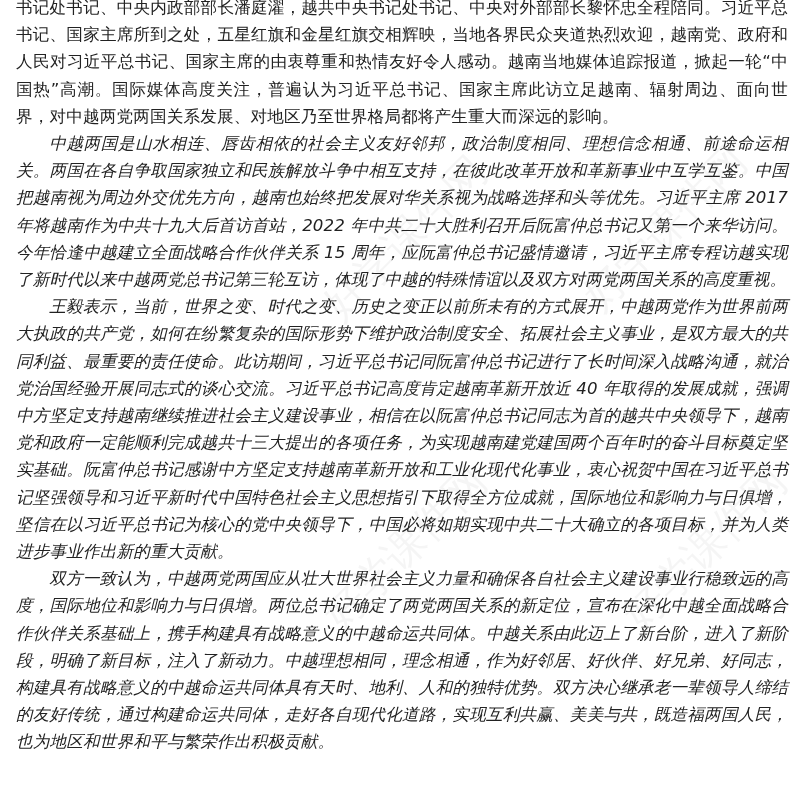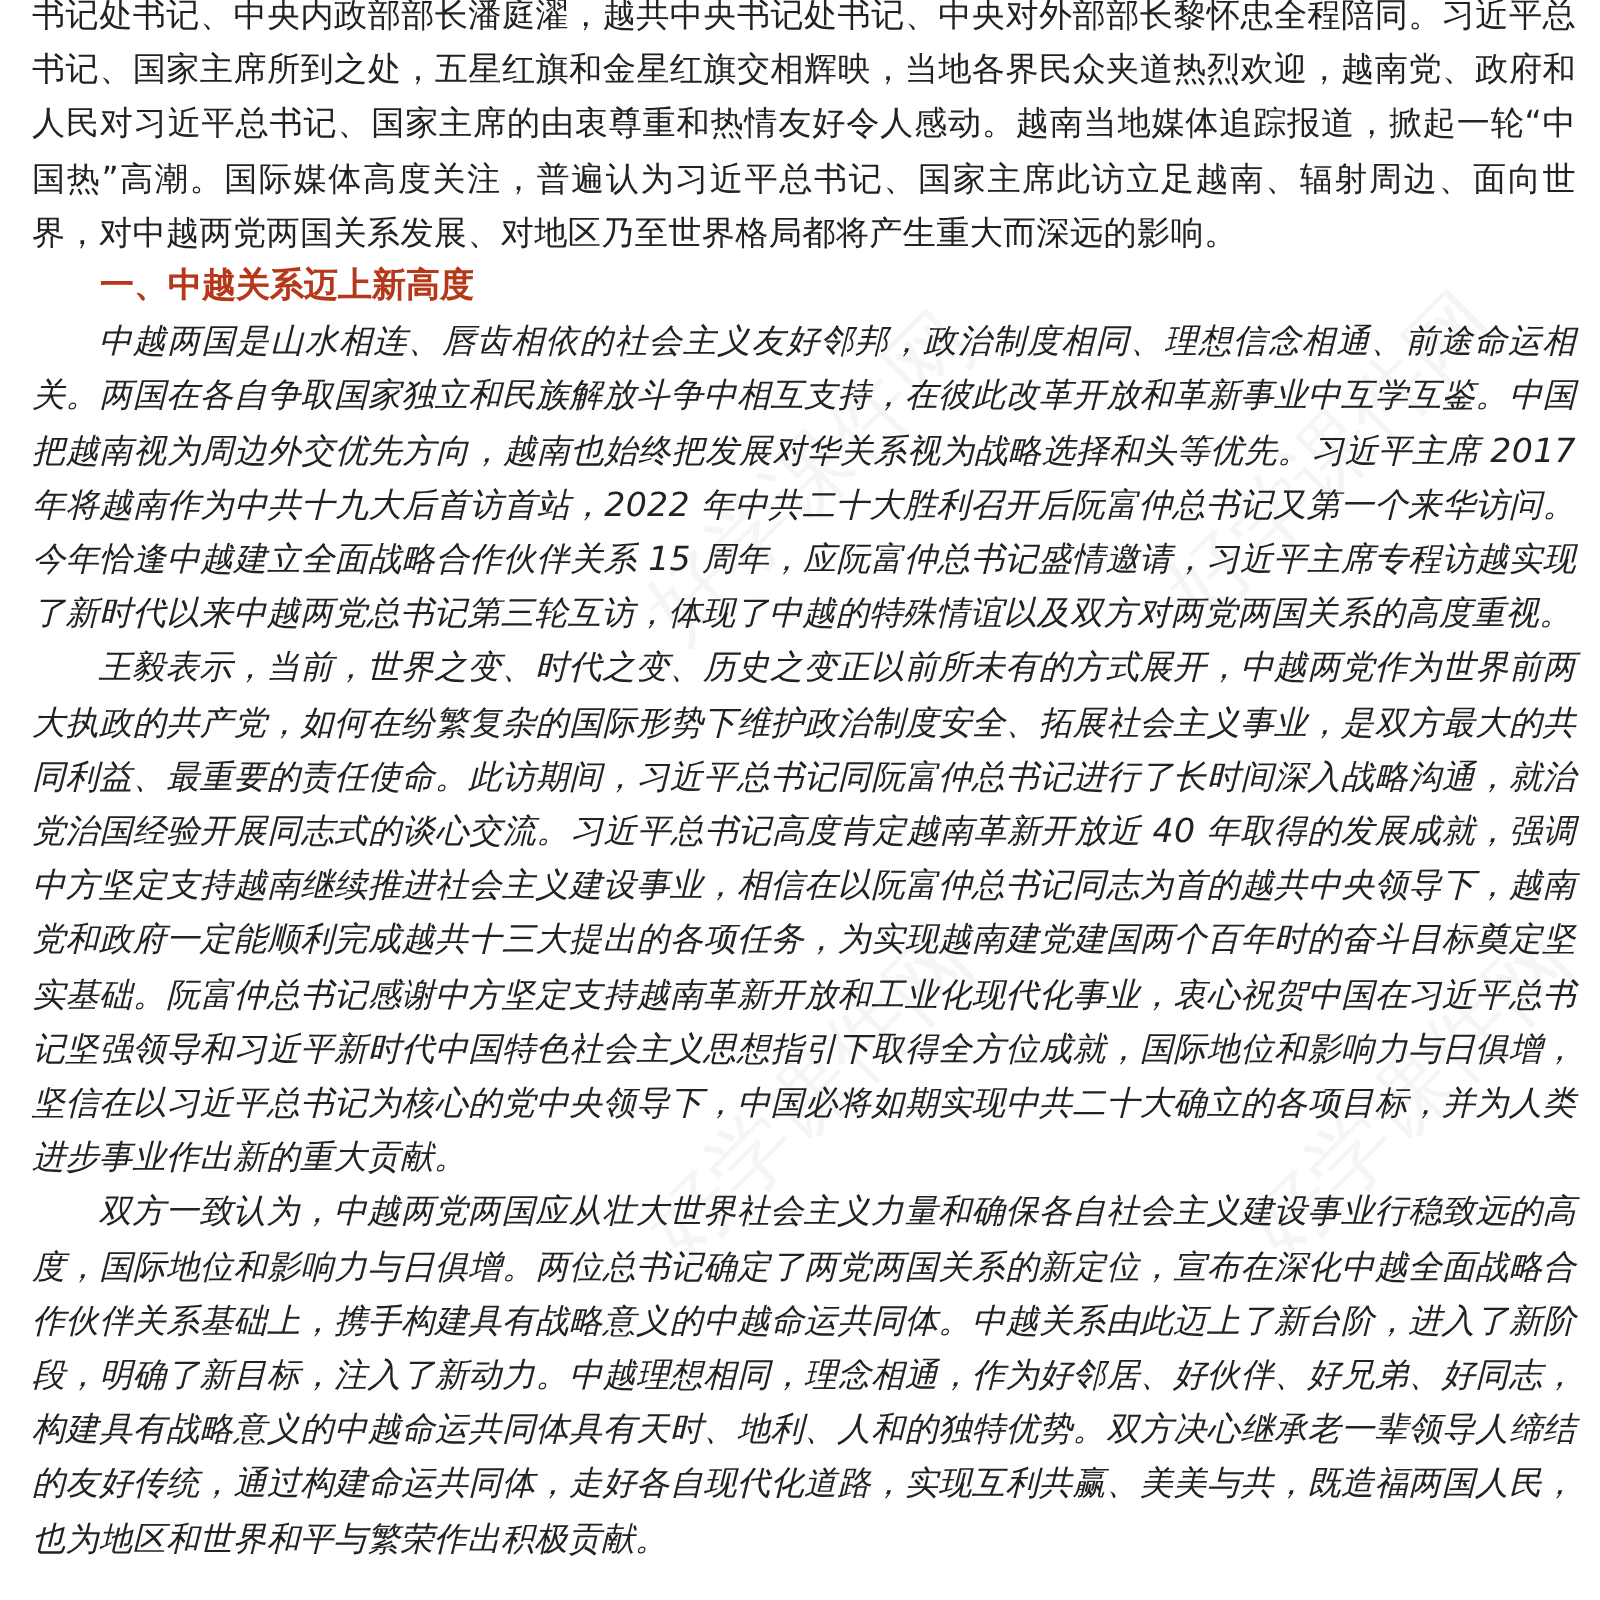--- a/index.html
+++ b/index.html
@@ -45,21 +45,20 @@
     transform: rotate(-45deg);
     pointer-events: none;
     white-space: nowrap;
   }
 </style>
 </head>
 <body>
 
 <div class="page">
   <p class="para">书记处书记、中央内政部部长潘庭濯，越共中央书记处书记、中央对外部部长黎怀忠全程陪同。习近平总书记、国家主席所到之处，五星红旗和金星红旗交相辉映，当地各界民众夹道热烈欢迎，越南党、政府和人民对习近平总书记、国家主席的由衷尊重和热情友好令人感动。越南当地媒体追踪报道，掀起一轮“中国热”高潮。国际媒体高度关注，普遍认为习近平总书记、国家主席此访立足越南、辐射周边、面向世界，对中越两党两国关系发展、对地区乃至世界格局都将产生重大而深远的影响。</p>
-  <h2 class="heading">一、中越关系迈上新高度</h2>
   <p class="para indent">中越两国是山水相连、唇齿相依的社会主义友好邻邦，政治制度相同、理想信念相通、前途命运相关。两国在各自争取国家独立和民族解放斗争中相互支持，在彼此改革开放和革新事业中互学互鉴。中国把越南视为周边外交优先方向，越南也始终把发展对华关系视为战略选择和头等优先。习近平主席 2017 年将越南作为中共十九大后首访首站，2022 年中共二十大胜利召开后阮富仲总书记又第一个来华访问。今年恰逢中越建立全面战略合作伙伴关系 15 周年，应阮富仲总书记盛情邀请，习近平主席专程访越实现了新时代以来中越两党总书记第三轮互访，体现了中越的特殊情谊以及双方对两党两国关系的高度重视。</p>
   <p class="para indent">王毅表示，当前，世界之变、时代之变、历史之变正以前所未有的方式展开，中越两党作为世界前两大执政的共产党，如何在纷繁复杂的国际形势下维护政治制度安全、拓展社会主义事业，是双方最大的共同利益、最重要的责任使命。此访期间，习近平总书记同阮富仲总书记进行了长时间深入战略沟通，就治党治国经验开展同志式的谈心交流。习近平总书记高度肯定越南革新开放近 40 年取得的发展成就，强调中方坚定支持越南继续推进社会主义建设事业，相信在以阮富仲总书记同志为首的越共中央领导下，越南党和政府一定能顺利完成越共十三大提出的各项任务，为实现越南建党建国两个百年时的奋斗目标奠定坚实基础。阮富仲总书记感谢中方坚定支持越南革新开放和工业化现代化事业，衷心祝贺中国在习近平总书记坚强领导和习近平新时代中国特色社会主义思想指引下取得全方位成就，国际地位和影响力与日俱增，坚信在以习近平总书记为核心的党中央领导下，中国必将如期实现中共二十大确立的各项目标，并为人类进步事业作出新的重大贡献。</p>
   <p class="para indent">双方一致认为，中越两党两国应从壮大世界社会主义力量和确保各自社会主义建设事业行稳致远的高度，国际地位和影响力与日俱增。两位总书记确定了两党两国关系的新定位，宣布在深化中越全面战略合作伙伴关系基础上，携手构建具有战略意义的中越命运共同体。中越关系由此迈上了新台阶，进入了新阶段，明确了新目标，注入了新动力。中越理想相同，理念相通，作为好邻居、好伙伴、好兄弟、好同志，构建具有战略意义的中越命运共同体具有天时、地利、人和的独特优势。双方决心继承老一辈领导人缔结的友好传统，通过构建命运共同体，走好各自现代化道路，实现互利共赢、美美与共，既造福两国人民，也为地区和世界和平与繁荣作出积极贡献。</p>
 </div>
 
 <div class="watermark" style="left:300px; top:210px;">好学课件网</div>
 <div class="watermark" style="left:560px; top:200px;">好学课件网</div>
 <div class="watermark" style="left:300px; top:520px;">好学课件网</div>
 <div class="watermark" style="left:600px; top:520px;">好学课件网</div>
 

